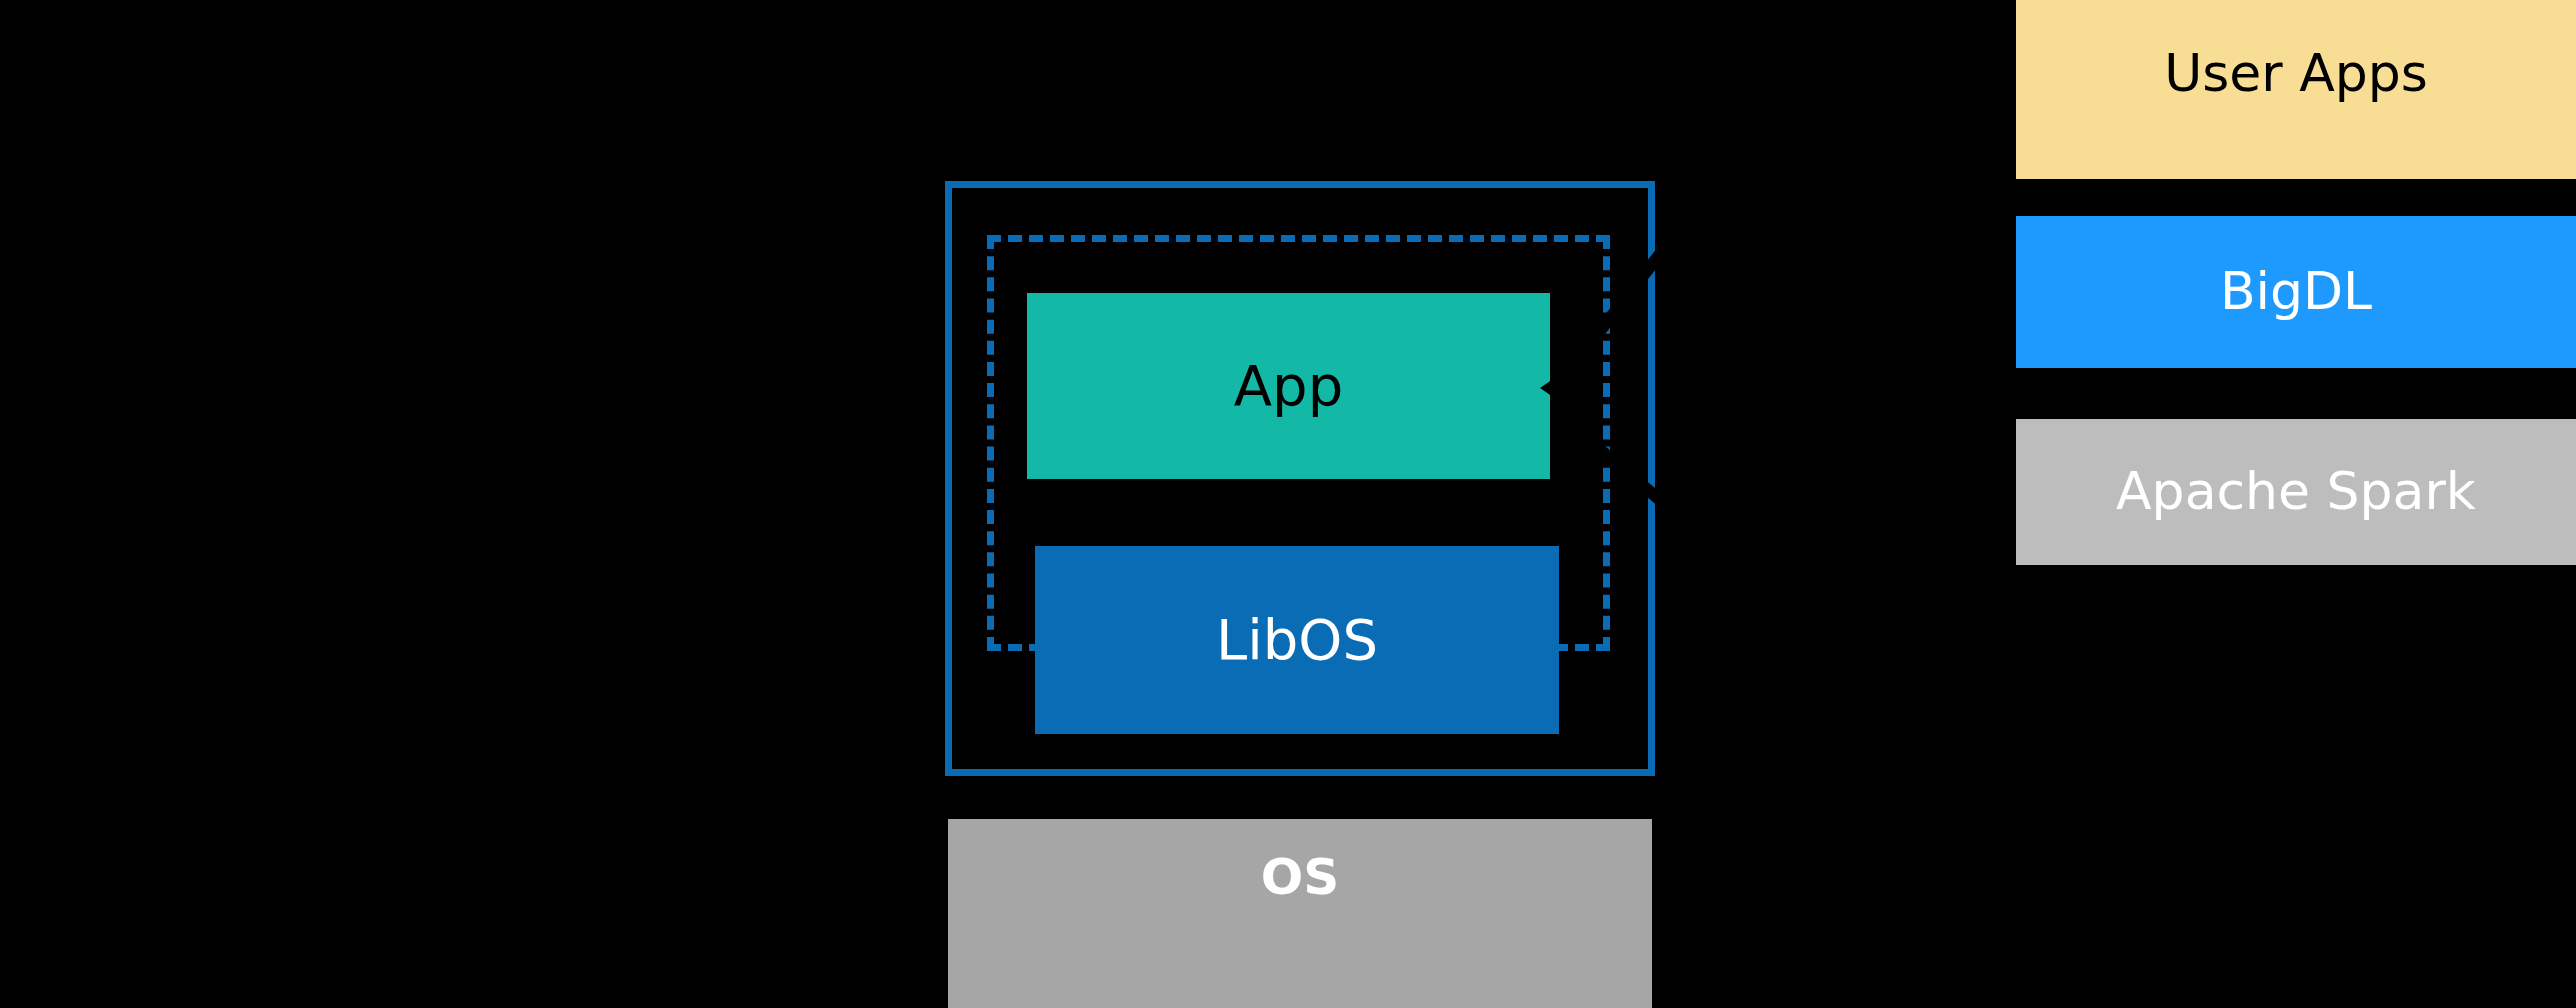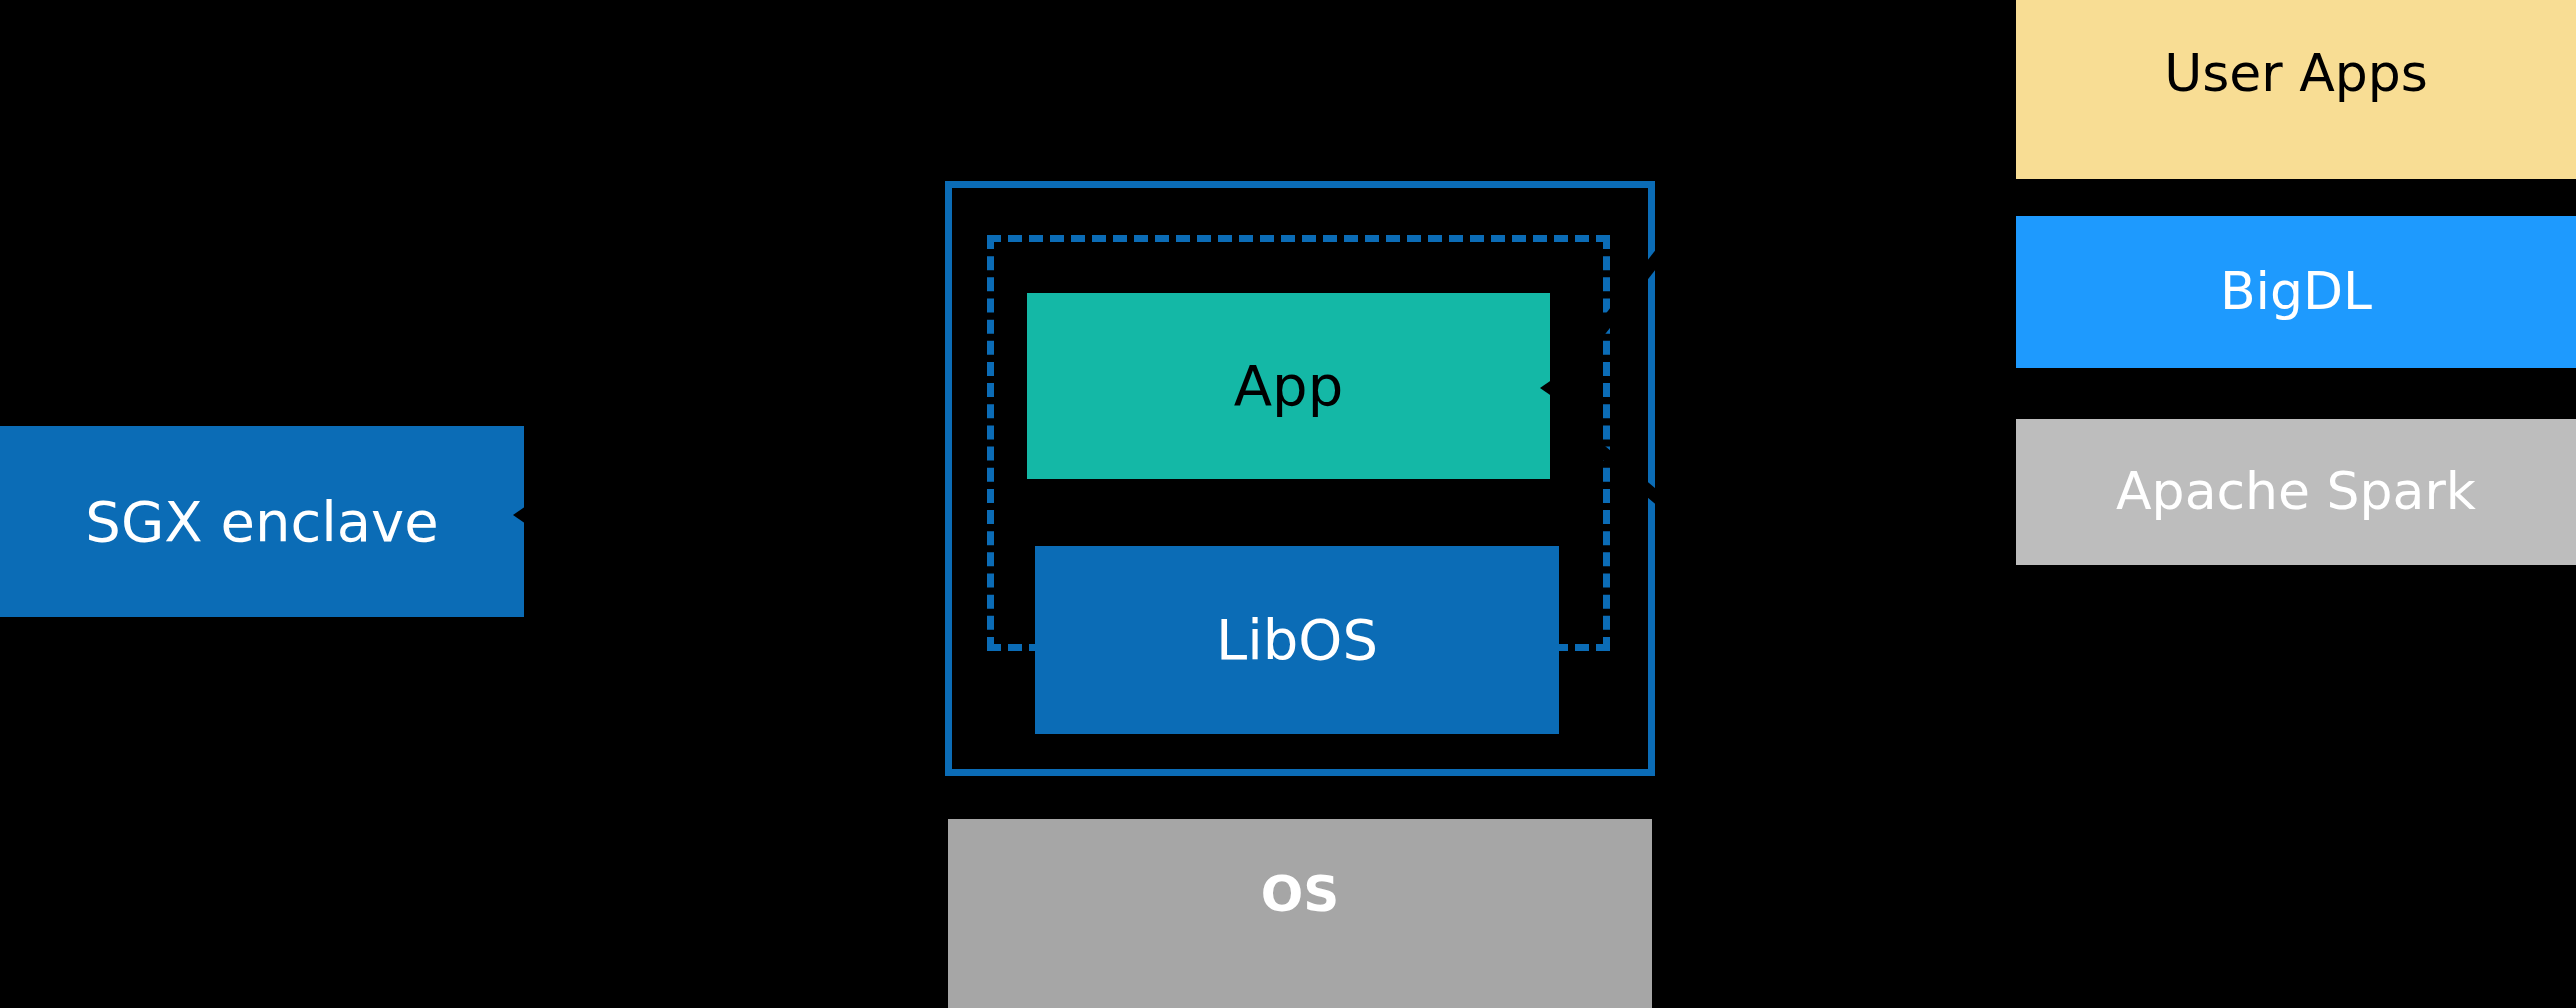--- a/index.html
+++ b/index.html
@@ -75,21 +75,21 @@
   #os-box {
     left: 948px;
     top: 819px;
     width: 704px;
     height: 189px;
     background: #a6a6a6;
     color: #ffffff;
     font-size: 50px;
     font-weight: 700;
     align-items: flex-start;
-    padding-top: 48px;
+    padding-top: 31px;
   }
   
   #user-apps-box {
     left: 2016px;
     top: -32px;
     width: 560px;
     height: 211px;
     background: #f8dd94;
     color: #000000;
     font-size: 52px;
@@ -139,21 +139,20 @@
   #connector-app-right-b {
     left: 1592px; top: 437px; width: 117px; height: 11.7px;
     transform: rotate(40deg);
   }
 </style>
 </head>
 <body>
 
 <div id="canvas">
 
-  <div class="box" id="sgx-enclave-box">SGX enclave</div>
 
   <div class="arrowhead" id="arrow-to-sgx-enclave"></div>
 
   <div class="box" id="enclave-container"></div>
 
   <div class="box" id="libos-dashed-region"></div>
 
   <div class="box" id="app-box">App</div>
 
   <div class="connector" id="connector-app-right-a"></div>

